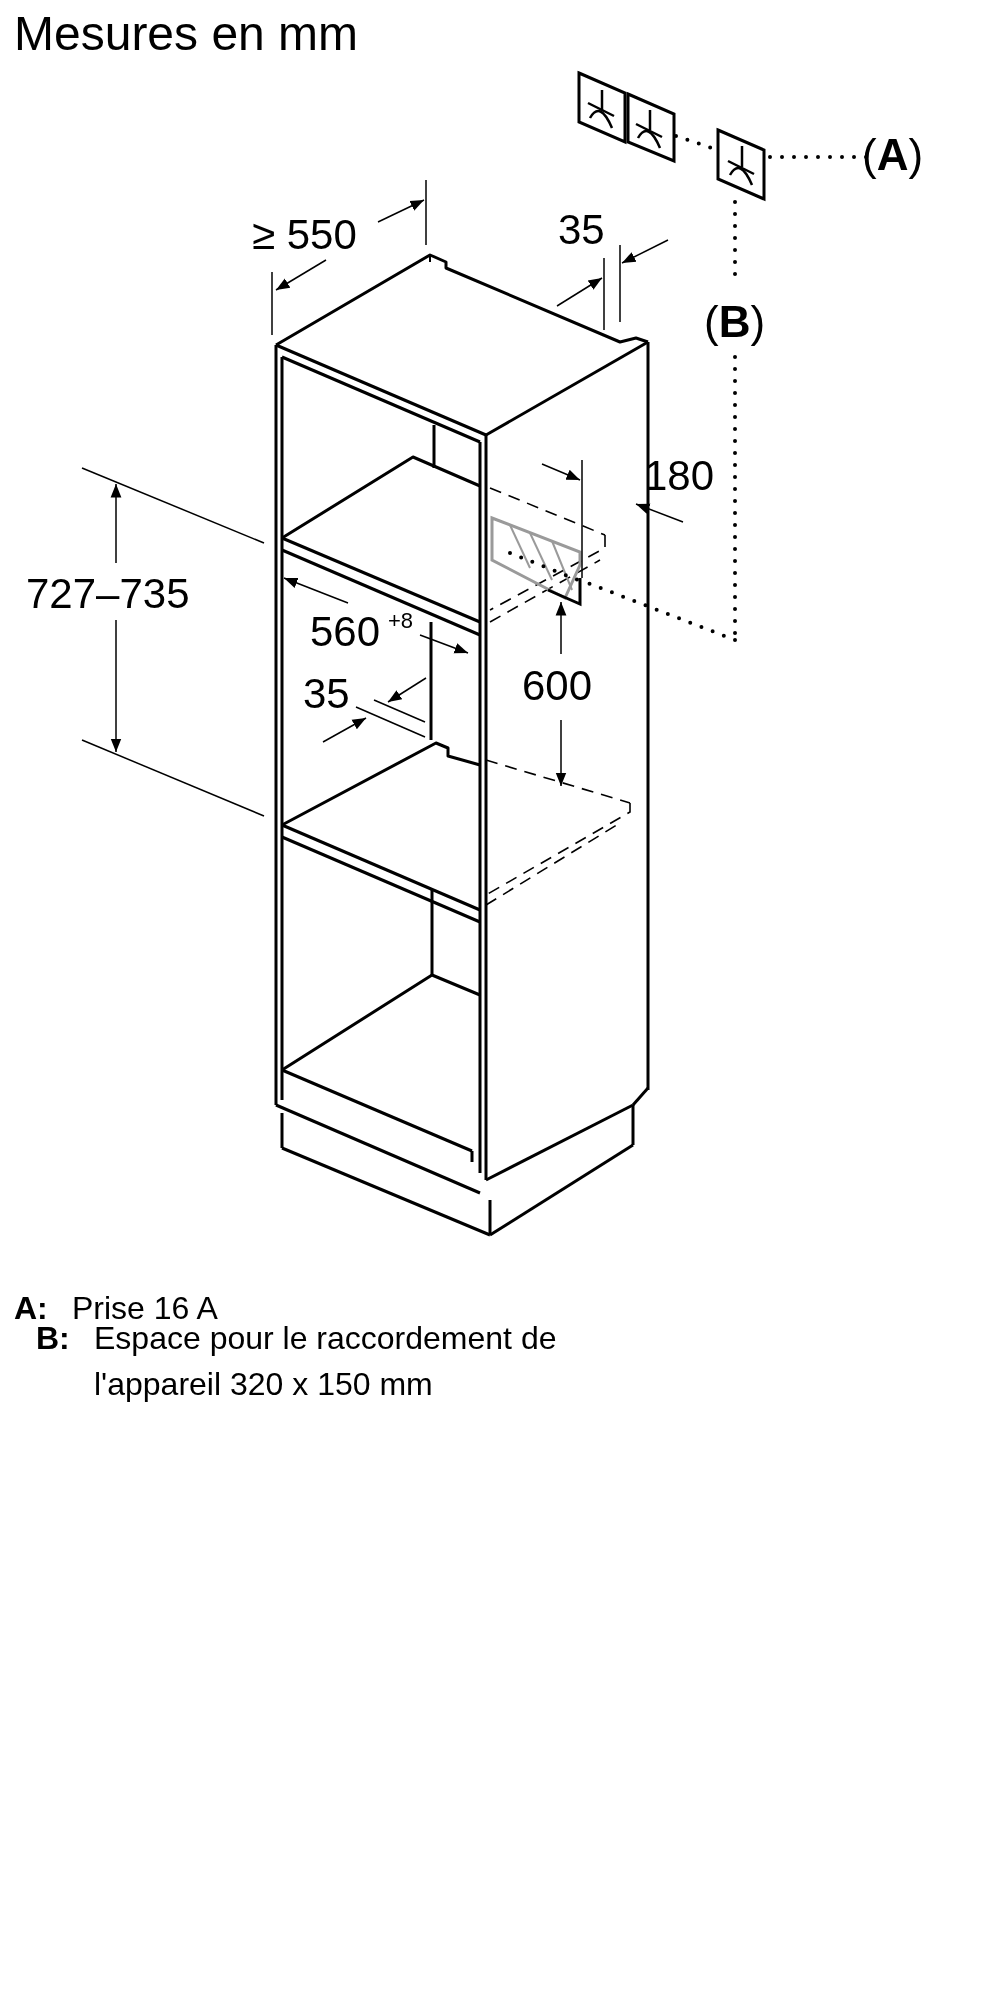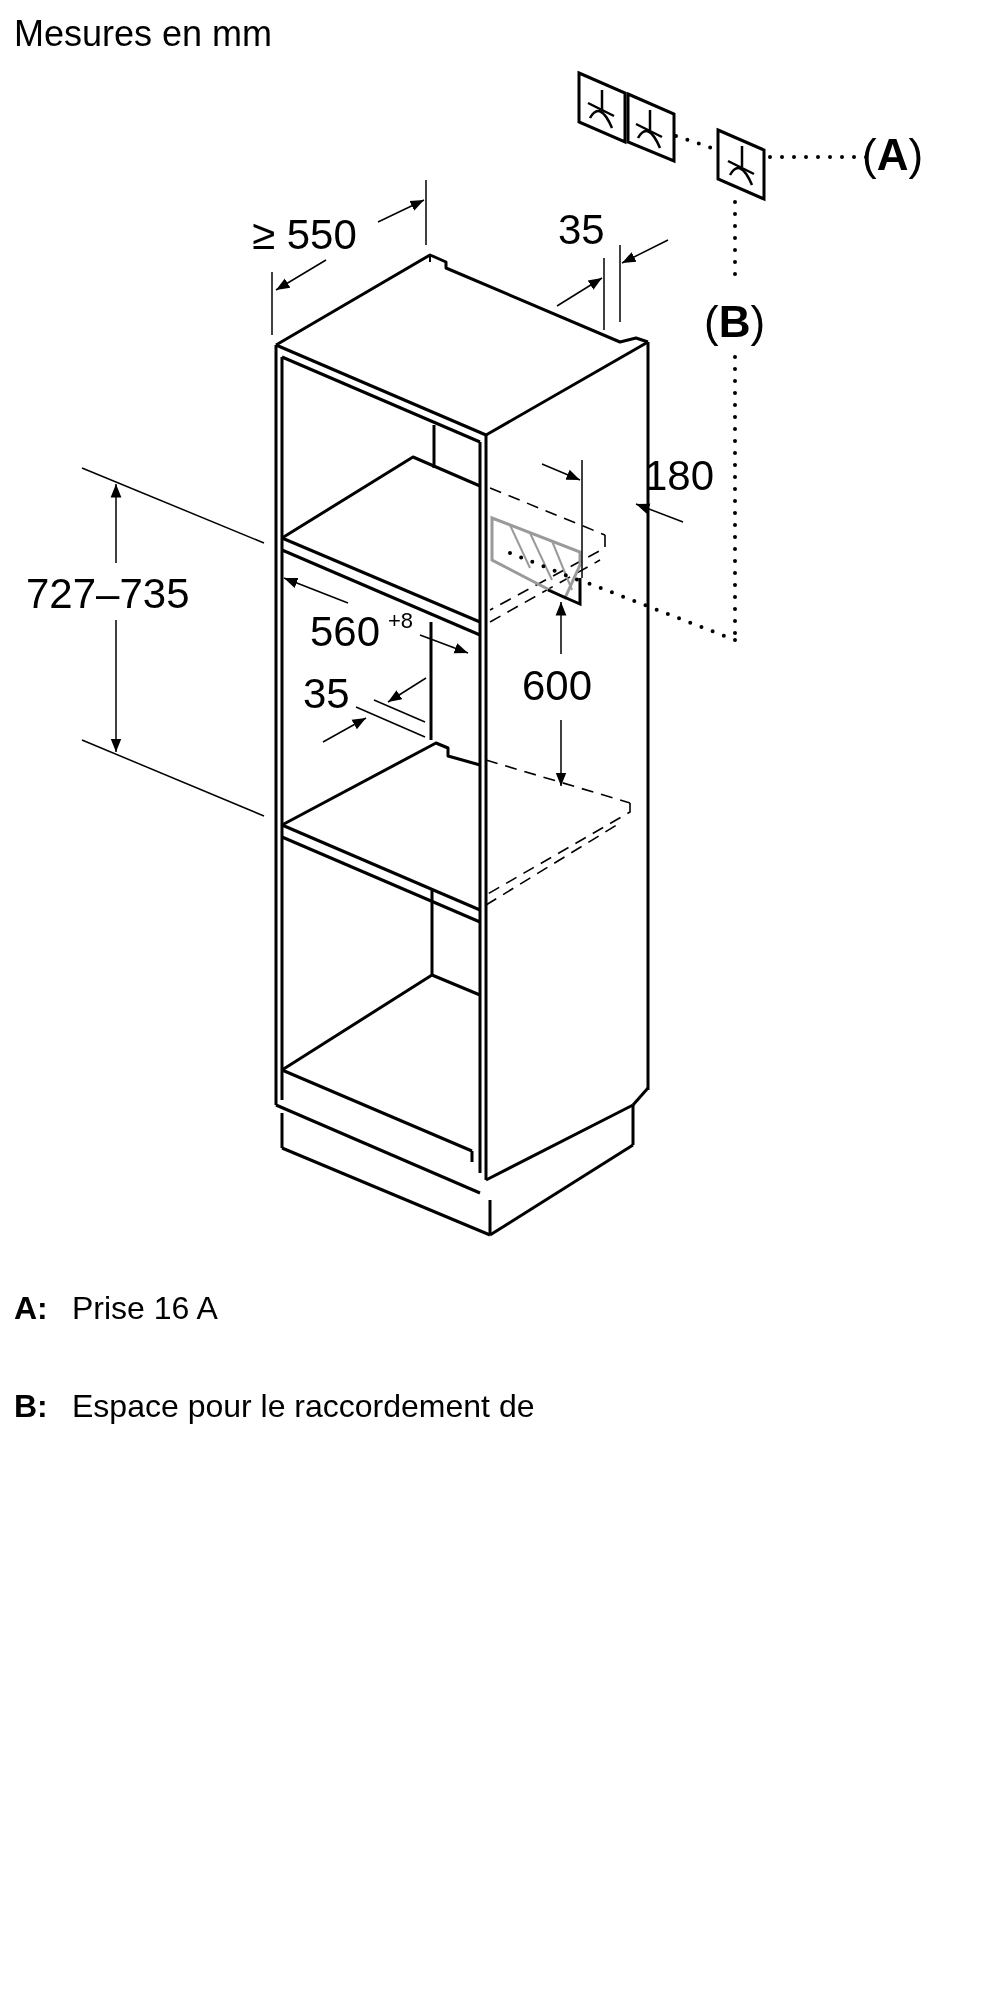--- a/index.html
+++ b/index.html
@@ -1,25 +1,25 @@
 <!DOCTYPE html>
 <html><head>
   <meta charset="utf-8">
   <style>
     html, body { margin: 0; padding: 0; background: #ffffff; }
     body { width: 1000px; height: 2000px; position: relative; overflow: hidden;
            font-family: "Liberation Sans", sans-serif; color: #000; }
-    .title { position: absolute; left: 14px; top: 8px; font-size: 36px; line-height: 52px; }
+    .title { position: absolute; left: 14px; top: 8px; font-size: 48px; line-height: 52px; }
     svg.diagram { position: absolute; left: 0; top: 0; }
     svg text { font-family: "Liberation Sans", sans-serif; fill: #000; }
     .legend { position: absolute; left: 14px; font-size: 32px; line-height: 46px; }
     .legend .key { font-weight: bold; display: inline-block; width: 58px; }
     .legend .txt { display: inline-block; vertical-align: top; }
     #legend-a { top: 1285px; }
-    #legend-b { top: 1383px; }
+    #legend-b { top: 1315px; margin-left: 22px; }
   </style>
 </head>
 <body>
 
 <div class="title">Mesures en mm</div>
 
 <svg class="diagram" width="1000" height="1260" viewBox="0 0 1000 1260">
   <defs>
     <marker id="arr" viewBox="0 0 10 10" refX="10" refY="5" markerWidth="9" markerHeight="9" orient="auto-start-reverse">
       <path d="M0,1 L10,5 L0,9 z" fill="#000"></path>
@@ -159,14 +159,14 @@
   </g>
   <g>
     <text x="704" y="337" font-size="44">(<tspan font-weight="bold">B</tspan>)</text>
   </g>
 </svg>
 
 <div class="legend" id="legend-a">
   <span class="key">A:</span><span class="txt">Prise 16 A</span>
 </div>
 <div class="legend" id="legend-b">
-  <span class="key">B:</span><span class="txt"><span>Espace pour le raccordement de</span><br></span>
+  <span class="key">B:</span><span class="txt"><span>Espace pour le raccordement de</span><br><span>l'appareil 320 x 150 mm</span></span>
 </div>
 
 </body></html>

